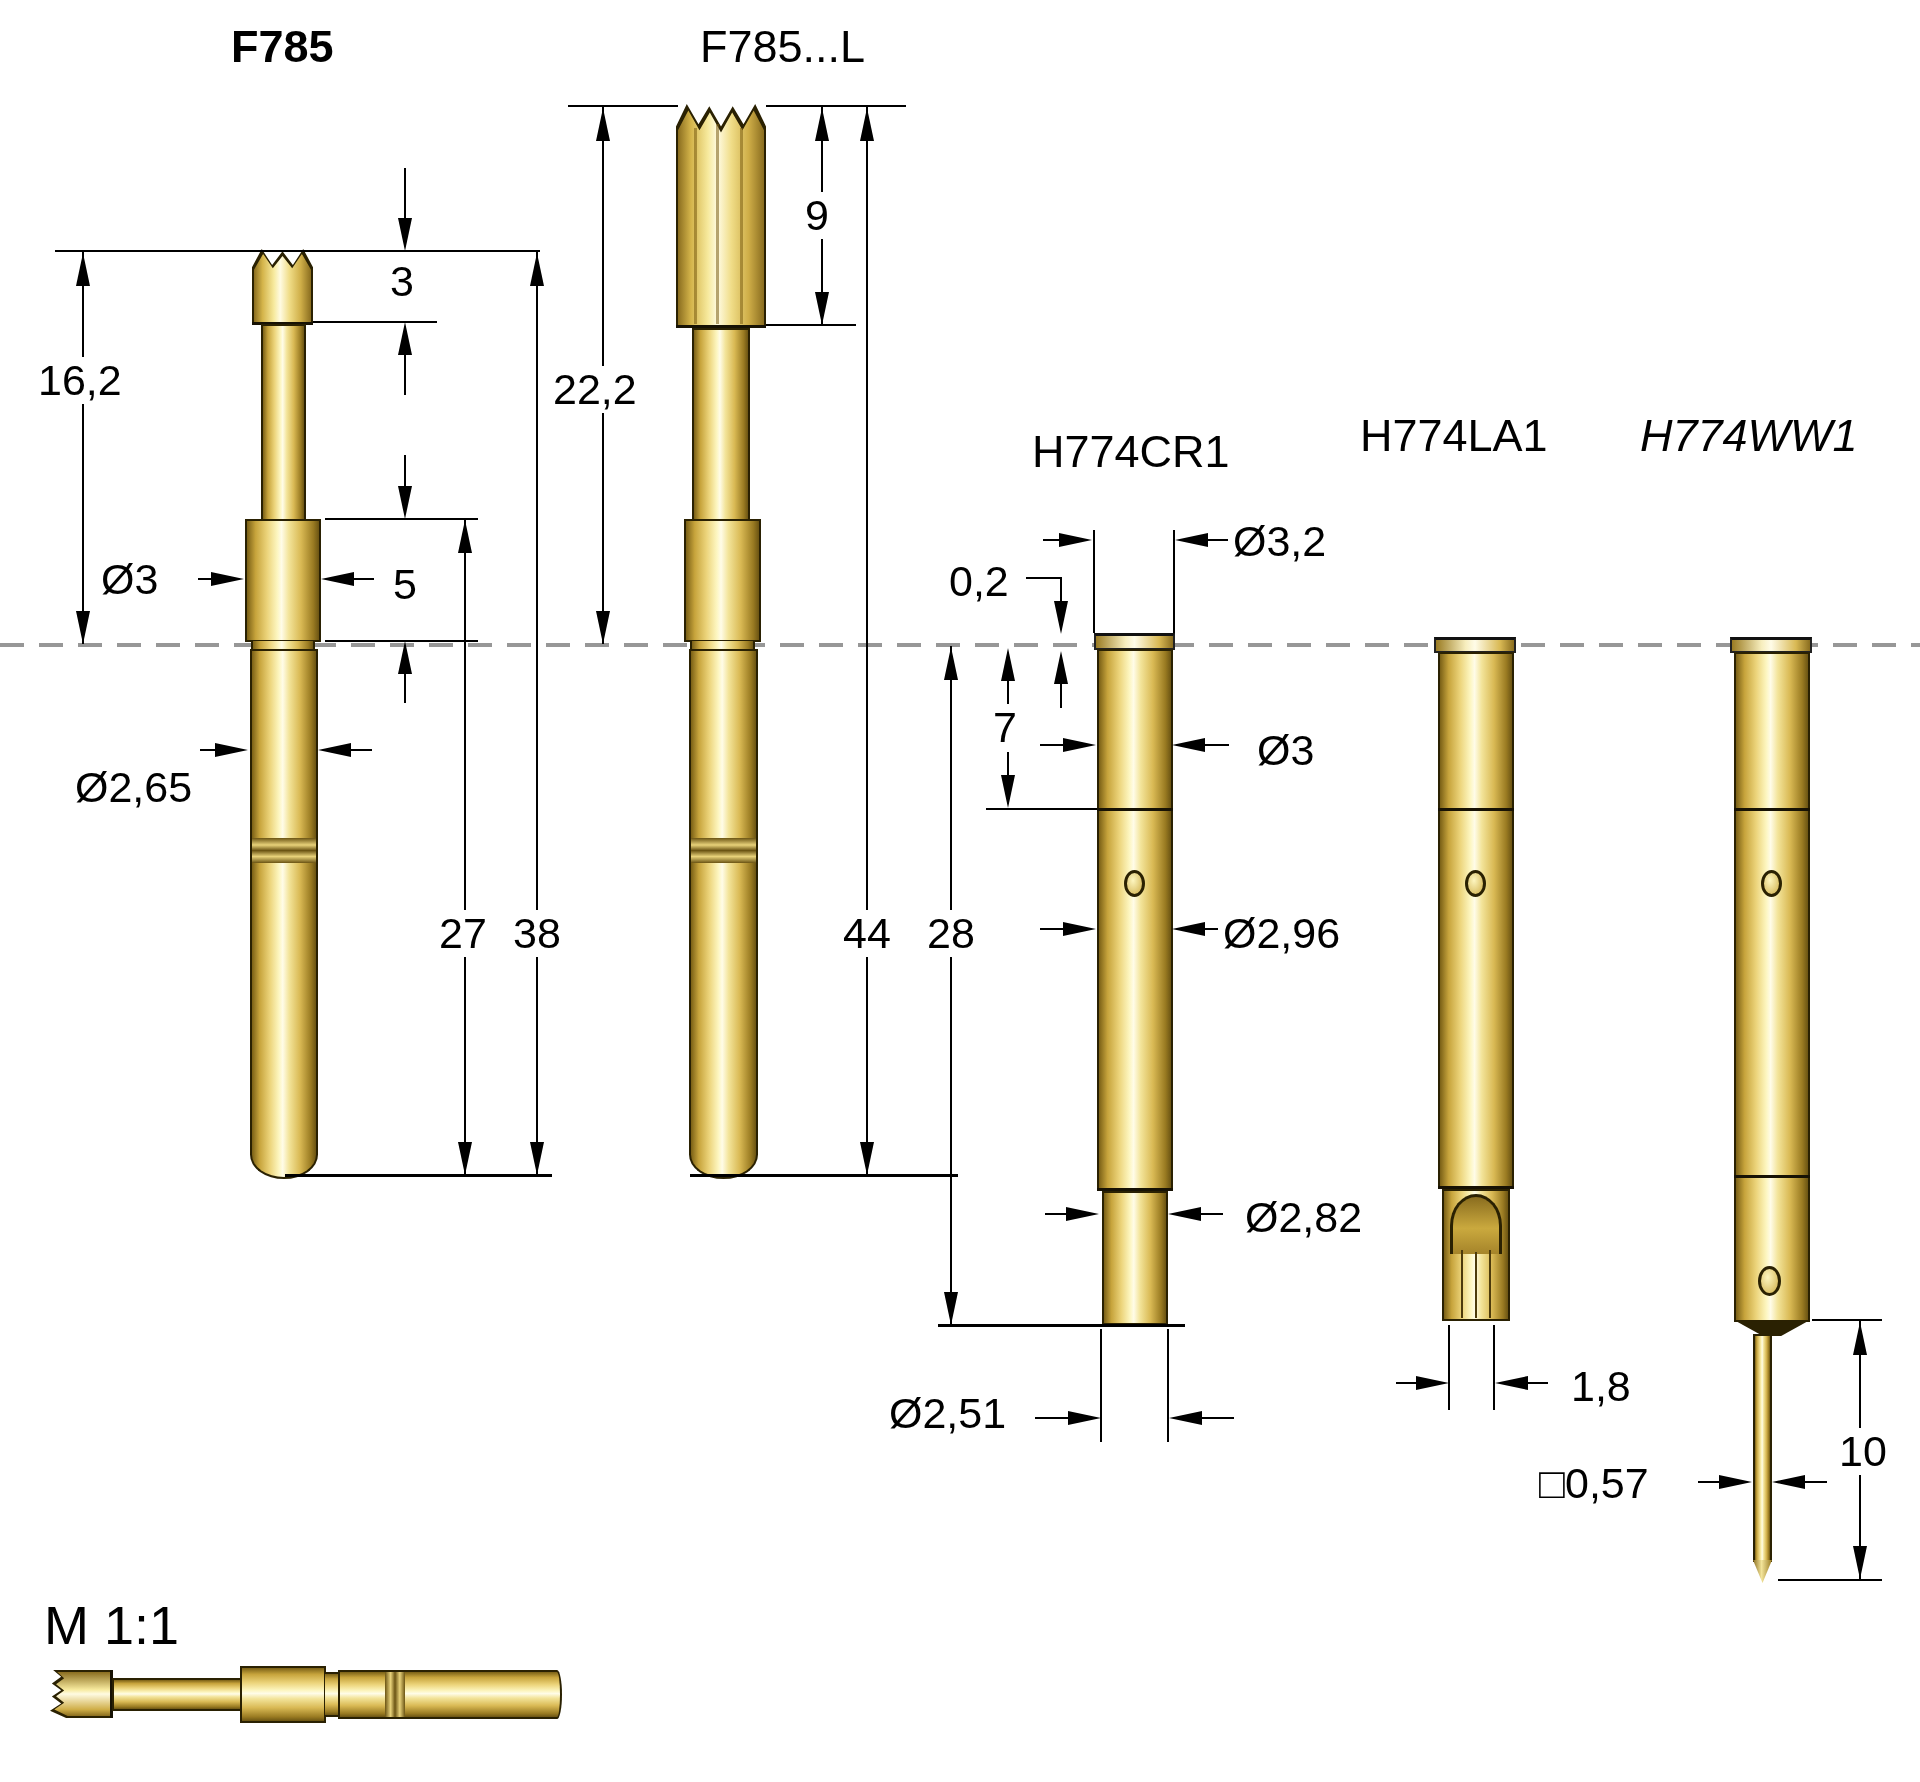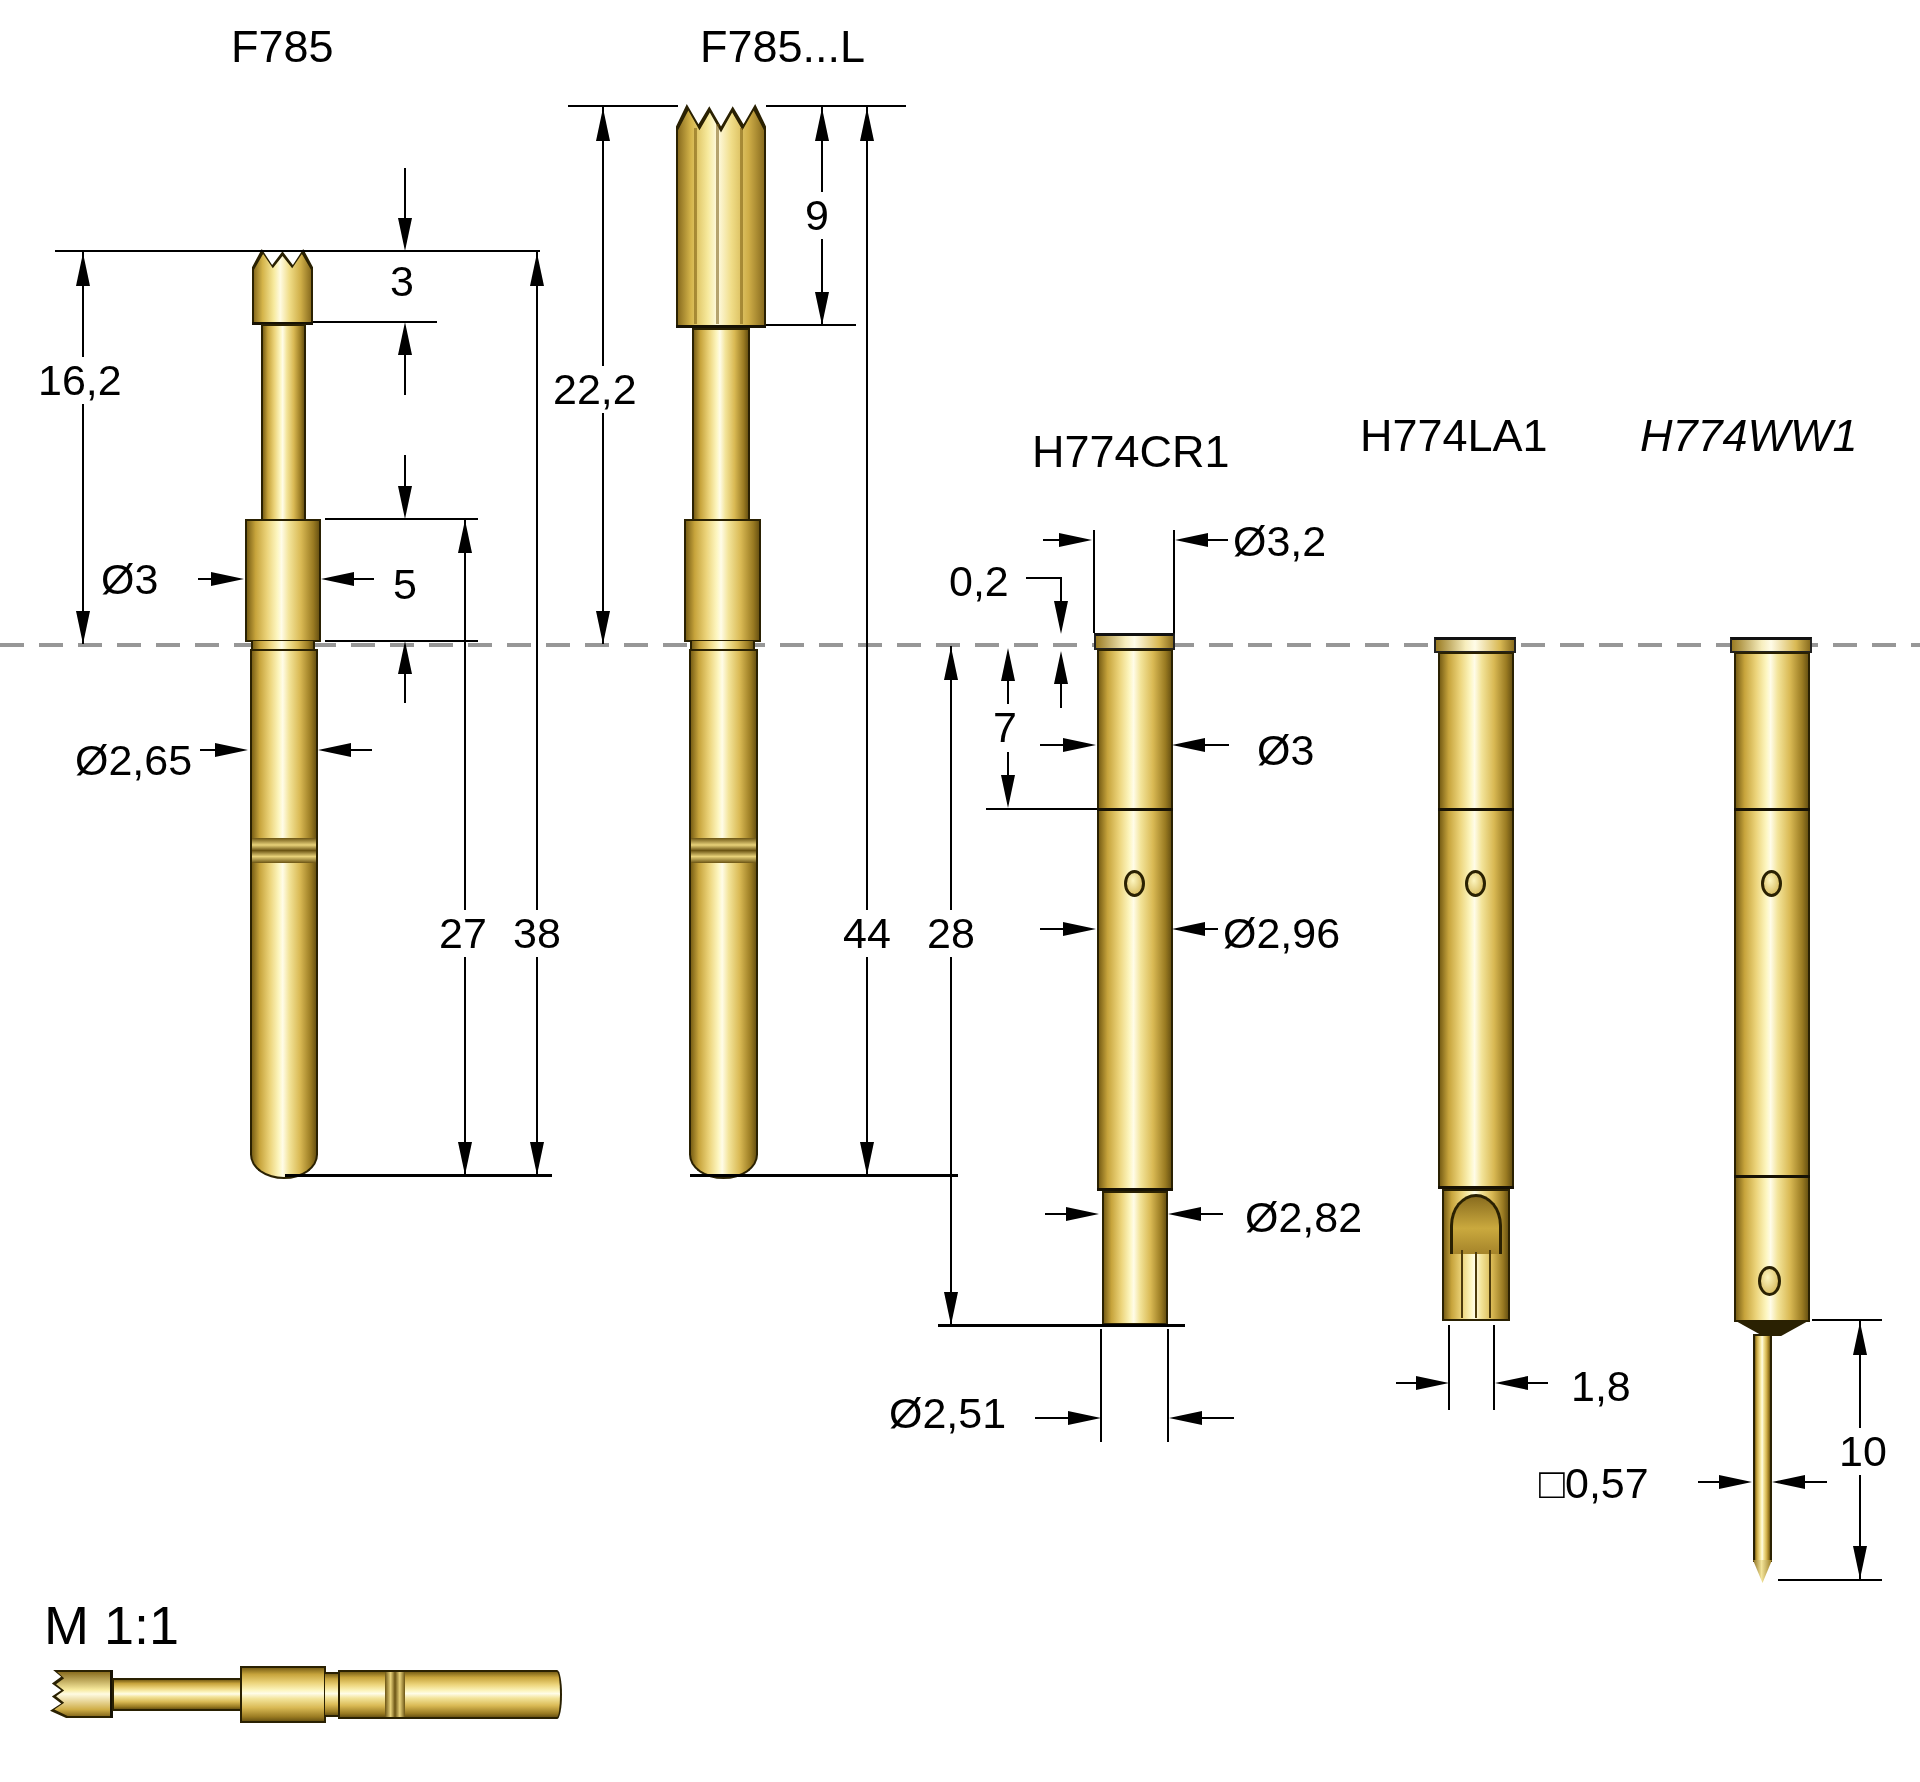--- a/index.html
+++ b/index.html
@@ -43,21 +43,21 @@
     border-radius:28px 28px 0 0/34px 34px 0 0;
     background:linear-gradient(180deg,#8a6d1f,#caa93e 55%,#a5842a);}
 </style>
 </head>
 <body>
 
 <div id="canvas">
 
   <div id="datum"></div>
 
-  <div class="biglabel" style="left:231px;top:24px;">F785</div>
+  <div class="biglabel" style="left:231px;top:24px;font-weight:bold;">F785</div>
 
   <div class="crown-outer" style="left:252px;top:249px;width:61px;height:76px;
        clip-path:polygon(0% 100%,0% 24%,16% 0%,33% 21%,50% 3%,67% 21%,84% 0%,100% 24%,100% 100%);">
     <div class="crown-inner" style="clip-path:polygon(0% 100%,0% 26%,16% 4%,33% 24%,50% 7%,67% 24%,84% 4%,100% 26%,100% 100%);"></div>
   </div>
   <div class="sep" style="left:252px;top:322px;width:61px;"></div>
 
   <div class="gold-v" style="left:261px;top:324px;width:45px;height:197px;"></div>
 
   <div class="gold-v" style="left:245px;top:519px;width:76px;height:123px;"></div>
@@ -87,21 +87,21 @@
   <div class="lh" style="left:352px;top:578px;width:22px;"></div>
 
   <div class="lh" style="left:325px;top:518px;width:153px;"></div>
   <div class="lv" style="left:404px;top:455px;height:34px;"></div>
   <div class="a-down" style="left:398px;top:486px;"></div>
   <div class="dimtext" style="left:388px;top:561px;">5</div>
   <div class="lh" style="left:325px;top:640px;width:153px;"></div>
   <div class="a-up" style="left:398px;top:641px;"></div>
   <div class="lv" style="left:404px;top:673px;height:30px;"></div>
 
-  <div class="dimtext" style="left:70px;top:737px;">Ø2,65</div>
+  <div class="dimtext" style="left:70px;top:764px;">Ø2,65</div>
   <div class="lh" style="left:200px;top:749px;width:20px;"></div>
   <div class="a-right" style="left:215px;top:743px;"></div>
   <div class="a-left" style="left:318px;top:743px;"></div>
   <div class="lh" style="left:350px;top:749px;width:22px;"></div>
 
   <div class="lv" style="left:464px;top:520px;height:655px;"></div>
   <div class="a-up" style="left:458px;top:520px;"></div>
   <div class="a-down" style="left:458px;top:1142px;"></div>
   <div class="dimtext" style="left:434px;top:910px;">27</div>
 

